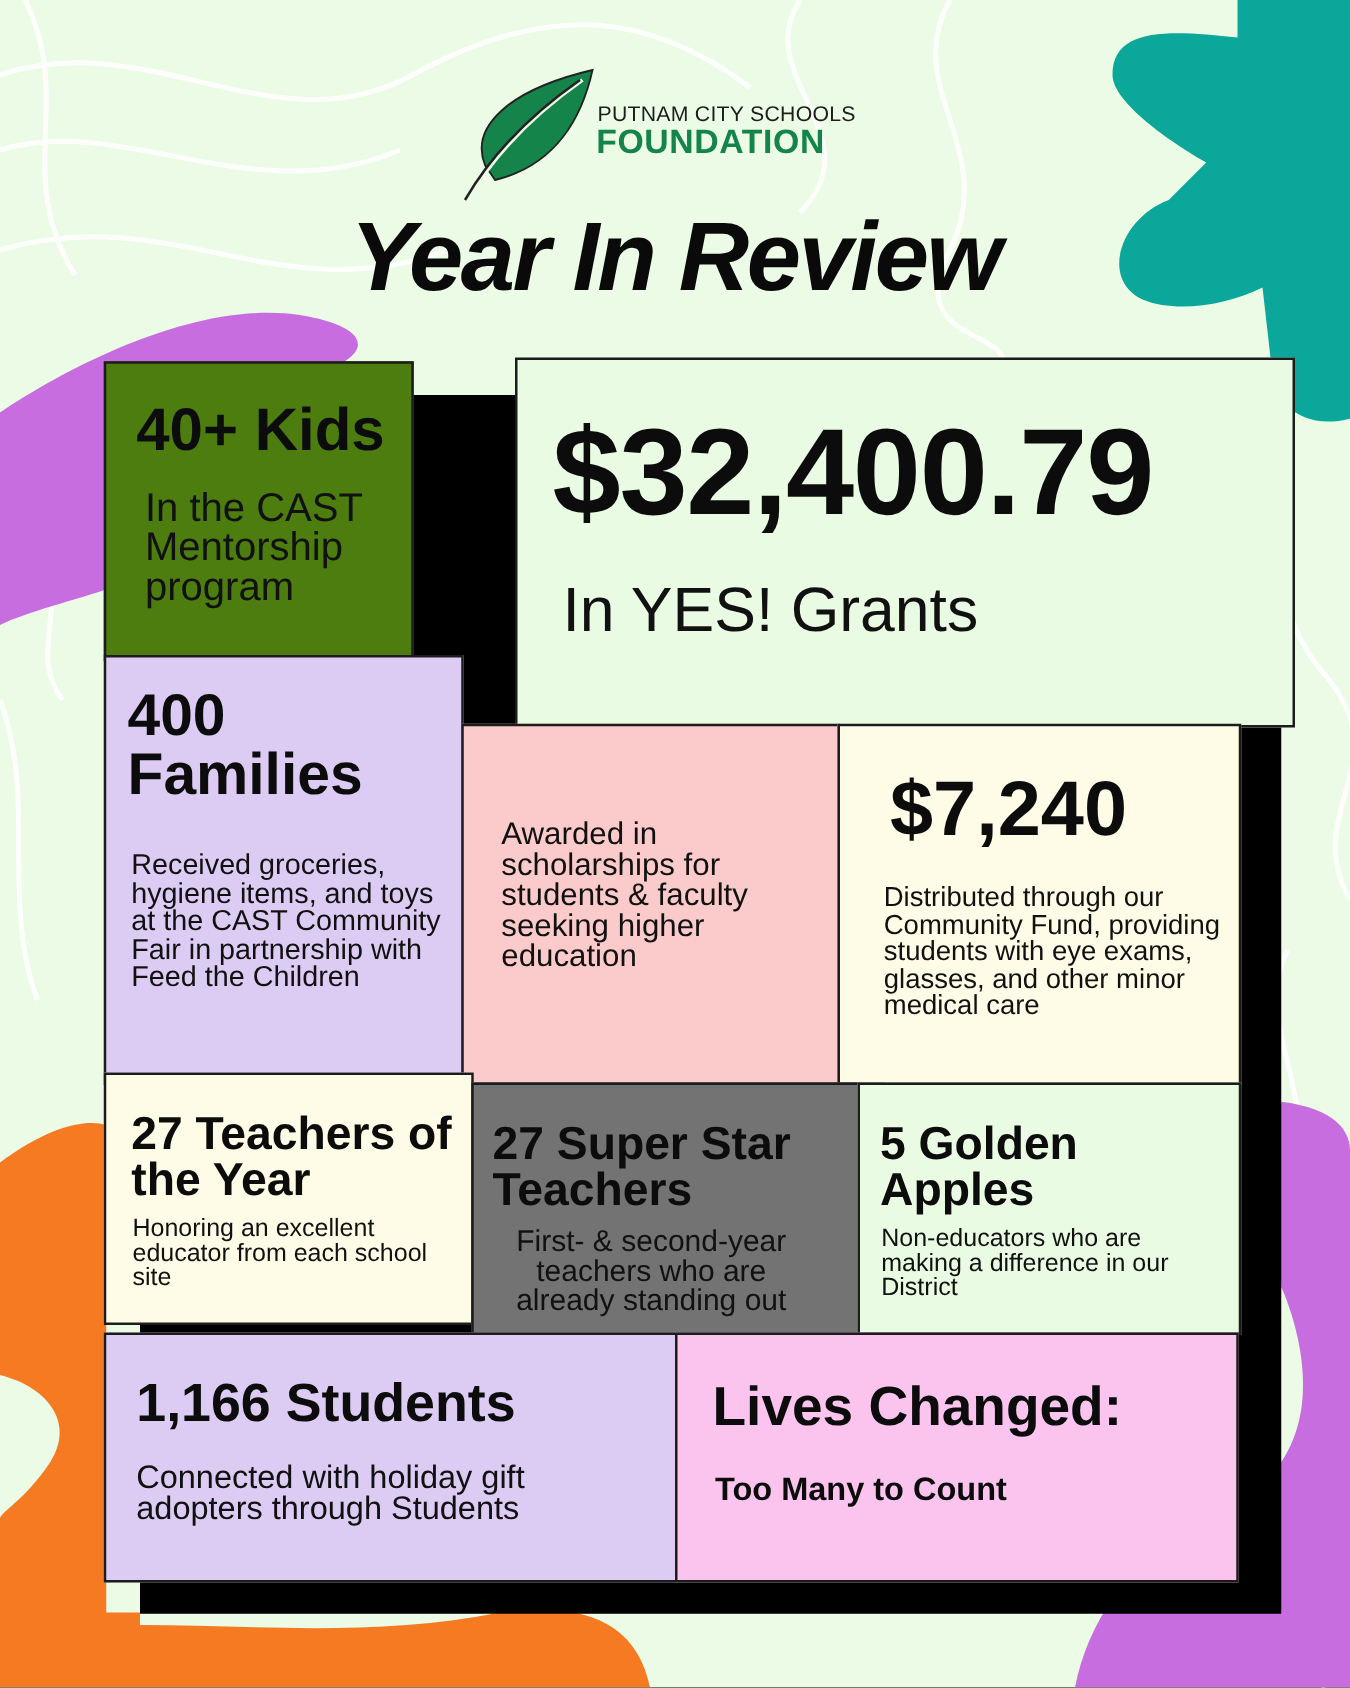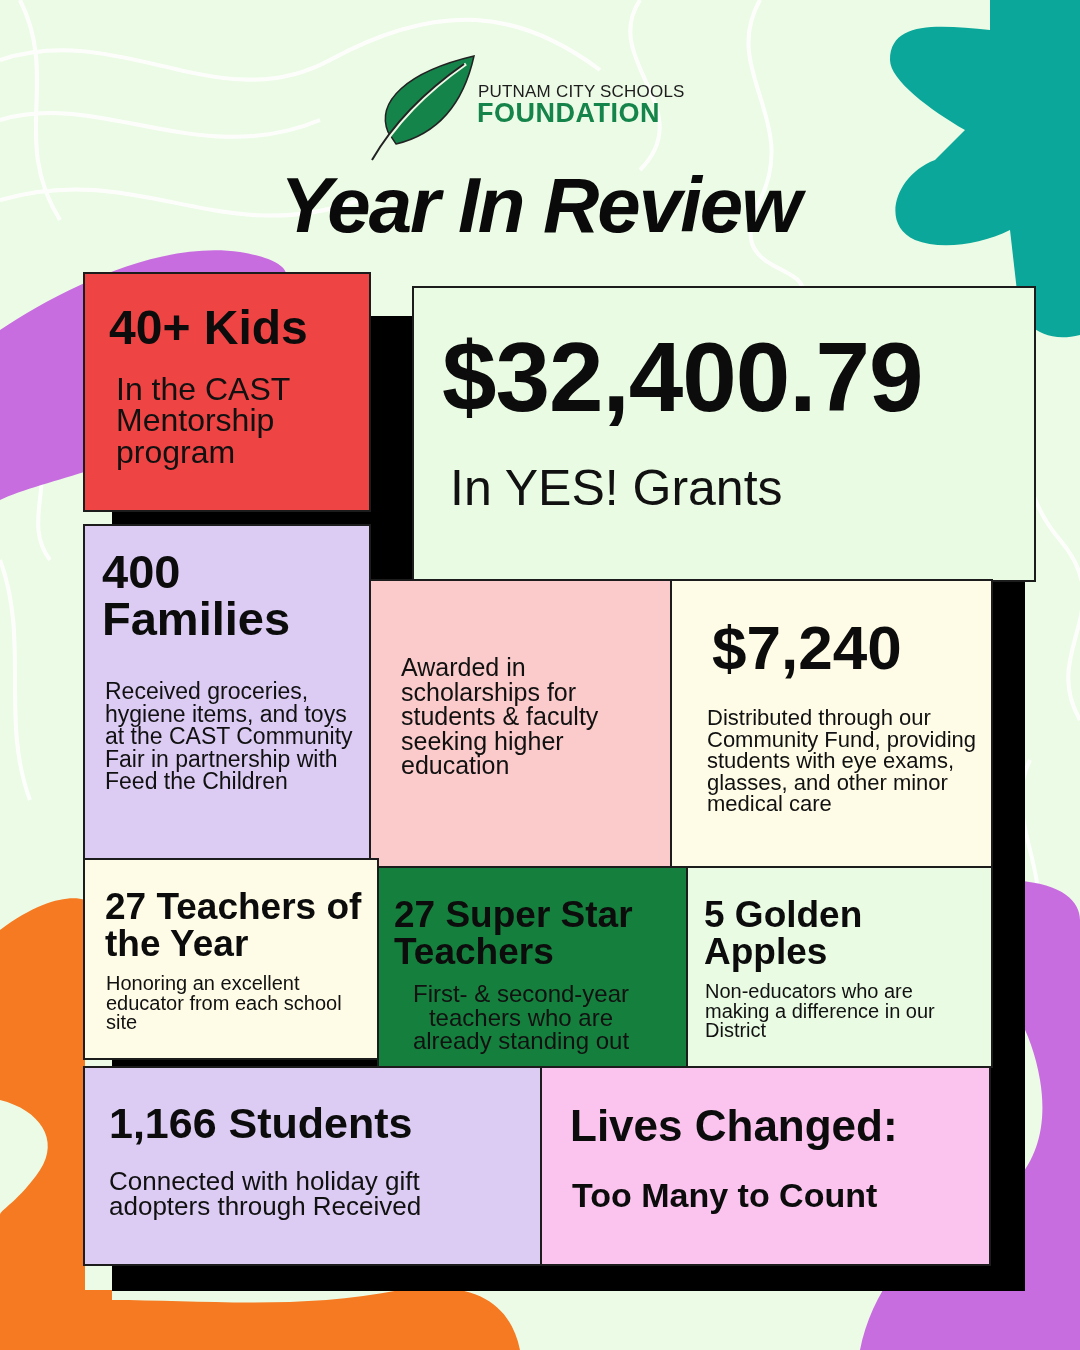--- a/index.html
+++ b/index.html
@@ -49,21 +49,21 @@
     <path d="M6 108 C28 70 58 40 98 12" stroke="#222" stroke-width="2" fill="none"></path>
   </svg>
   <div class="logo-l1">PUTNAM CITY SCHOOLS</div>
   <div class="logo-l2">FOUNDATION</div>
 </div>
 
 <div class="title">Year In Review</div>
 
 <div class="shadow"></div>
 
-<div class="cell" style="left:83px;top:272px;width:288px;height:240px;background:#ef4444;padding:30px 0 0 24px;">
+<div class="cell" style="left:83px;top:289px;width:248px;height:240px;background:#4d7c0f;padding:30px 0 0 24px;">
   <p class="h" style="font-size:48px;">40+ Kids</p>
   <p class="p" style="font-size:32px;margin:22px 0 0 7px;width:220px;">In the CAST Mentorship program</p>
 </div>
 
 <div class="cell" style="left:369px;top:286px;width:624px;height:296px;background:#e9fbe3;padding:40px 0 0 28px;margin-left:43px;">
   <p class="h" style="font-size:98px;letter-spacing:-1px;">$32,400.79</p>
   <p class="p" style="font-size:50px;margin:38px 0 0 8px;">In YES! Grants</p>
 </div>
 
 <div class="cell" style="left:83px;top:524px;width:288px;height:344px;background:#dcccf4;padding:22px 0 0 17px;">
@@ -78,31 +78,31 @@
 <div class="cell" style="left:670px;top:579px;width:323px;height:289px;background:#fefbe6;padding:36px 0 0 40px;">
   <p class="h" style="font-size:62px;">$7,240</p>
   <p class="p" style="font-size:22px;margin:28px 0 0 -5px;width:270px;">Distributed through our Community Fund, providing students with eye exams, glasses, and other minor medical care</p>
 </div>
 
 <div class="cell" style="left:83px;top:858px;width:296px;height:202px;background:#fefbe6;padding:28px 0 0 20px;">
   <p class="h" style="font-size:37px;width:260px;">27 Teachers of the Year</p>
   <p class="p" style="font-size:20px;margin:12px 0 0 1px;width:250px;">Honoring an excellent educator from each school site</p>
 </div>
 
-<div class="cell" style="left:377px;top:866px;width:331px;height:202px;background:#15803d;padding:28px 0 0 15px;">
+<div class="cell" style="left:377px;top:866px;width:331px;height:202px;background:#737373;padding:28px 0 0 15px;">
   <p class="h" style="font-size:37px;width:290px;">27 Super Star Teachers</p>
   <p class="p" style="font-size:24px;margin:12px 0 0 7px;width:240px;text-align:center;">First- &amp; second-year teachers who are already standing out</p>
 </div>
 
 <div class="cell" style="left:686px;top:866px;width:307px;height:202px;background:#e9fbe3;padding:28px 0 0 16px;">
   <p class="h" style="font-size:37px;width:220px;">5 Golden Apples</p>
   <p class="p" style="font-size:20px;margin:12px 0 0 1px;width:265px;">Non-educators who are making a difference in our District</p>
 </div>
 
 <div class="cell" style="left:83px;top:1066px;width:459px;height:200px;background:#dcccf4;padding:34px 0 0 24px;">
   <p class="h" style="font-size:43px;">1,166 Students</p>
-  <p class="p" style="font-size:26px;margin:24px 0 0 0;width:400px;">Connected with holiday gift adopters through Received</p>
+  <p class="p" style="font-size:26px;margin:24px 0 0 0;width:400px;">Connected with holiday gift adopters through Students</p>
 </div>
 
 <div class="cell" style="left:540px;top:1066px;width:451px;height:200px;background:#fbc4ef;padding:36px 0 0 28px;">
   <p class="h" style="font-size:44px;">Lives Changed:</p>
-  <p class="h" style="font-size:34px;margin:30px 0 0 2px;">Too Many to Count</p>
+  <p class="h" style="font-size:26px;margin:30px 0 0 2px;">Too Many to Count</p>
 </div>
 
 </body></html>

